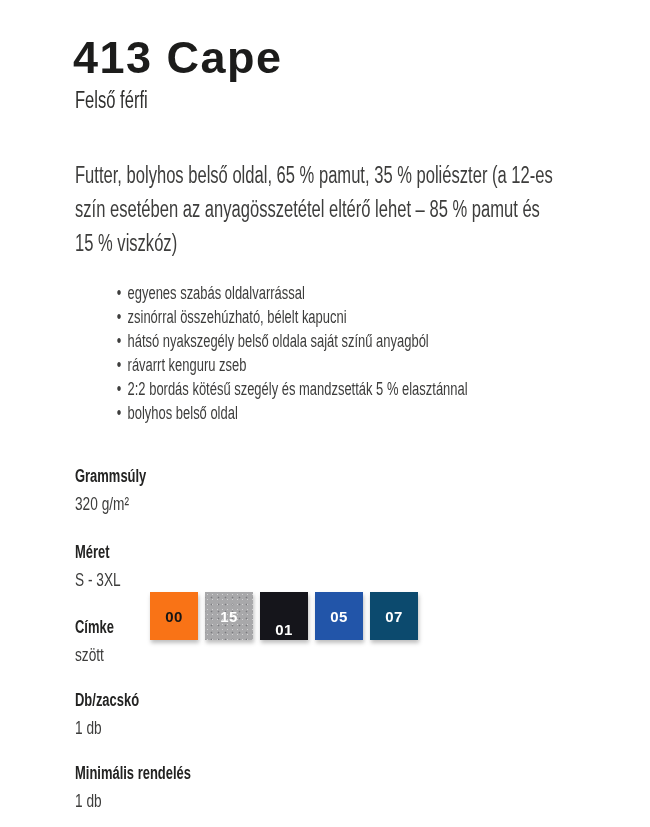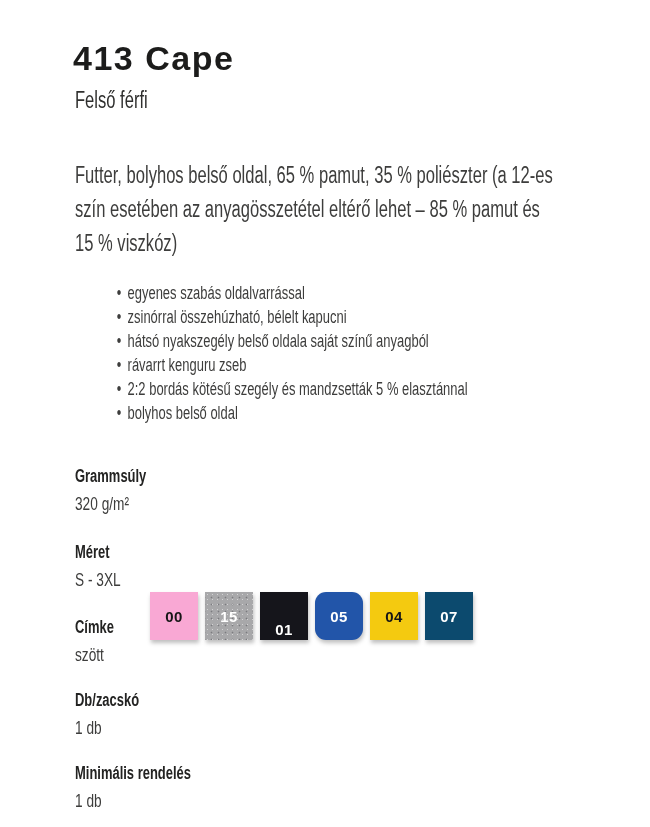--- a/index.html
+++ b/index.html
@@ -5,21 +5,21 @@
   html,body { margin:0; padding:0; background:#ffffff; }
   .page {
     position:relative; width:650px; height:827px; background:#ffffff;
     font-family:"Liberation Sans", sans-serif; overflow:hidden; color:#3d3d3c;
   }
   
   .cx { transform:scaleX(0.72); transform-origin:0 0; white-space:nowrap; }
 
   .title {
     position:absolute; left:73px; top:32px; margin:0;
-    font-size:34px; line-height:52px; font-weight:700;
+    font-size:45px; line-height:52px; font-weight:700;
     letter-spacing:1.5px; color:#1c1c1b;
   }
   .subtitle {
     position:absolute; left:75px; top:86px;
     font-size:23px; line-height:28px; color:#2f2f2e;
   }
   .desc {
     position:absolute; left:75px; top:158px;
     font-size:23px; line-height:34px; color:#3d3d3c;
   }
@@ -102,33 +102,30 @@
   <div class="spec spec-3 cx">
     <div class="spec-label">Db/zacskó</div>
     <div class="spec-value">1 db</div>
   </div>
   <div class="spec spec-4 cx">
     <div class="spec-label">Minimális rendelés</div>
     <div class="spec-value">1 db</div>
   </div>
 
   <div class="swatches">
-    <div class="swatch" style="background-color: #f9a8d4;">
+    <div class="swatch" style="background-color: #f97316;">
       <span class="code" style="color: rgb(22, 22, 22);">00</span>
     </div>
     <div class="swatch textured" style="background-color: rgb(168, 168, 170);">
       <span class="code" style="color: rgb(255, 255, 255);">15</span>
     </div>
     <div class="swatch" style="background-color: rgb(21, 21, 27);">
       <span class="code" style="color: rgb(255, 255, 255); margin-top: 27px;">01</span>
     </div>
-    <div class="swatch" style="background-color: rgb(34, 85, 169); border-radius: 11px;">
+    <div class="swatch" style="background-color: rgb(34, 85, 169);">
       <span class="code" style="color: rgb(255, 255, 255);">05</span>
-    </div>
-    <div class="swatch" style="background-color: rgb(244, 202, 16);">
-      <span class="code" style="color: rgb(22, 22, 22);">04</span>
     </div>
     <div class="swatch" style="background-color: #0c4a6e;">
       <span class="code" style="color: rgb(255, 255, 255);">07</span>
     </div>
   </div>
 
 </div>
 
 </body></html>

